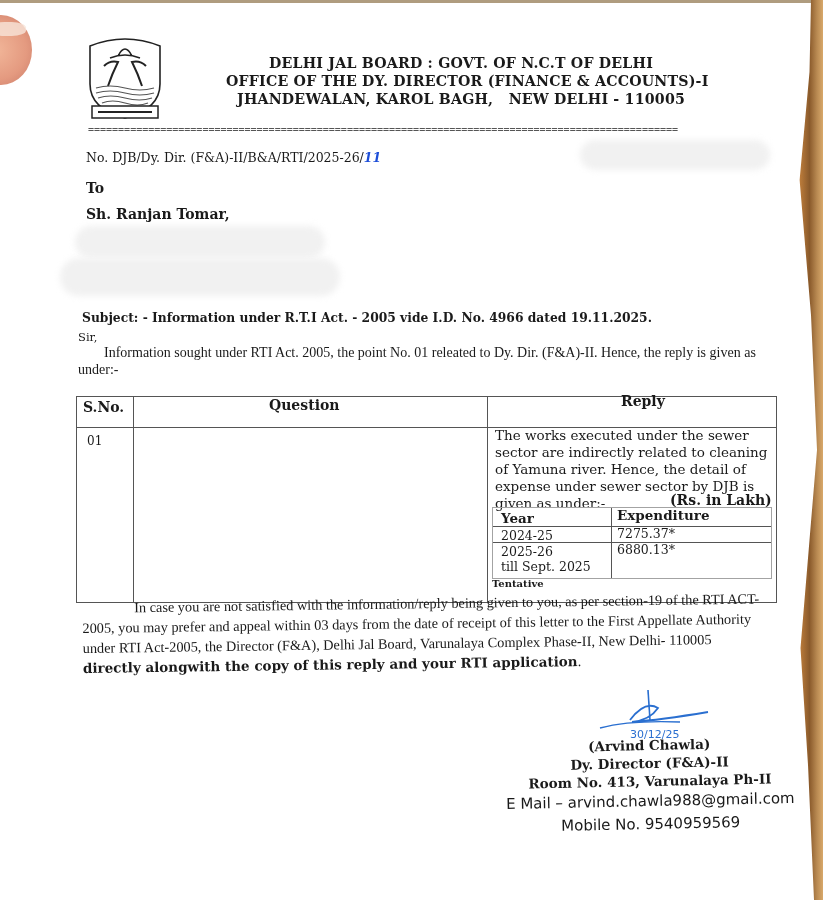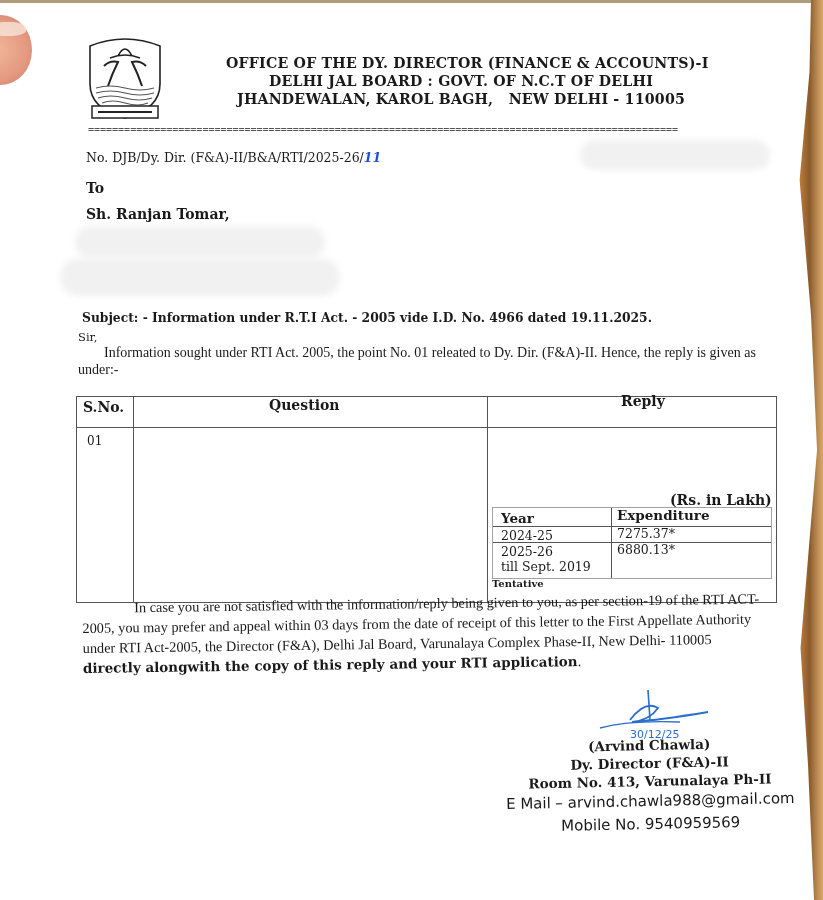--- a/index.html
+++ b/index.html
@@ -69,22 +69,22 @@
   <path d="M10 12 Q45 -2 80 12 L80 50 Q80 75 45 84 Q10 75 10 50 Z" fill="none" stroke="#222" stroke-width="1.6"></path>
   <path d="M38 22 Q45 8 52 22 M30 24 Q45 18 60 24" fill="none" stroke="#222" stroke-width="1.5"></path>
   <path d="M24 32 Q30 26 38 28 Q32 40 28 52" fill="none" stroke="#222" stroke-width="2"></path>
   <path d="M66 32 Q60 26 52 28 Q58 40 62 52" fill="none" stroke="#222" stroke-width="2"></path>
   <path d="M16 54 Q30 50 45 54 T74 54 M16 59 Q30 55 45 59 T74 59 M18 64 Q30 60 45 64 T72 64 M22 69 Q32 65 45 69 T68 69" fill="none" stroke="#555" stroke-width="1.2"></path>
   <rect x="12" y="72" width="66" height="12" fill="#fff" stroke="#222" stroke-width="1.5"></rect>
   <path d="M18 78 H72" stroke="#222" stroke-width="2"></path>
 </svg>
 
 <div class="header">
+  <div>DELHI JAL BOARD : GOVT. OF N.C.T OF DELHI</div>
   <div>OFFICE OF THE DY. DIRECTOR (FINANCE &amp; ACCOUNTS)-I</div>
-  <div>DELHI JAL BOARD : GOVT. OF N.C.T OF DELHI</div>
   <div style="white-space:pre">JHANDEWALAN, KAROL BAGH,   NEW DELHI - 110005</div>
 </div>
 <div class="rule">==================================================================================================</div>
 
 <div class="blur" style="left:580px;top:140px;width:190px;height:30px;"></div>
 <div class="blur" style="left:75px;top:226px;width:250px;height:32px;"></div>
 <div class="blur" style="left:60px;top:258px;width:280px;height:38px;"></div>
 
 <div class="ref">
   <span>No. DJB/Dy. Dir. (F&amp;A)-II/B&amp;A/RTI/2025-26/</span><span class="suffix">11</span>
@@ -98,33 +98,34 @@
 
 <div class="main-table">
   <div class="col" style="left:56px"></div>
   <div class="col" style="left:410px"></div>
   <div class="hrow"></div>
   <div class="th" style="left:6px;top:2px">S.No.</div>
   <div class="th" style="left:192px;top:0px">Question</div>
   <div class="th" style="left:544px;top:-4px">Reply</div>
 
   <div class="sno-val">01</div>
+  <div class="reply">The works executed under the sewer sector are indirectly related to cleaning of Yamuna river. Hence, the detail of expense under sewer sector by DJB is given as under:-</div>
 </div>
 
 <div class="unit" style="left:670px;top:492px;">(Rs. in Lakh)</div>
 <div class="sub-table" style="left:492px;top:507px;">
   <div class="v"></div>
   <div class="h1"></div>
   <div class="h2"></div>
   <div class="cell b" style="left:8px;top:3px">Year</div>
   <div class="cell b" style="left:124px;top:0px">Expenditure</div>
   <div class="cell" style="left:8px;top:21px">2024-25</div>
   <div class="cell" style="left:124px;top:19px">7275.37*</div>
   <div class="cell" style="left:8px;top:37px">2025-26</div>
-  <div class="cell" style="left:8px;top:52px">till Sept. 2019</div>
+  <div class="cell" style="left:8px;top:52px">till Sept. 2025</div>
   <div class="cell" style="left:124px;top:35px">6880.13*</div>
 </div>
 <div class="tentative" style="left:492px;top:578px;">Tentative</div>
 
 <div class="appeal">
   <span>In case you are not satisfied with the information/reply being given to you, as per section-19 of the RTI ACT- 2005, you may prefer and appeal within 03 days from the date of receipt of this letter to the First Appellate Authority under RTI Act-2005, the Director (F&amp;A), Delhi Jal Board, Varunalaya Complex Phase-II, New Delhi- 110005 </span><b>directly alongwith the copy of this reply and your RTI application</b><span>.</span>
 </div>
 
 <svg class="sign" viewBox="0 0 120 50">
   <path d="M58 0 L60 30" stroke="#2a6fd0" stroke-width="1.6" fill="none"></path>

